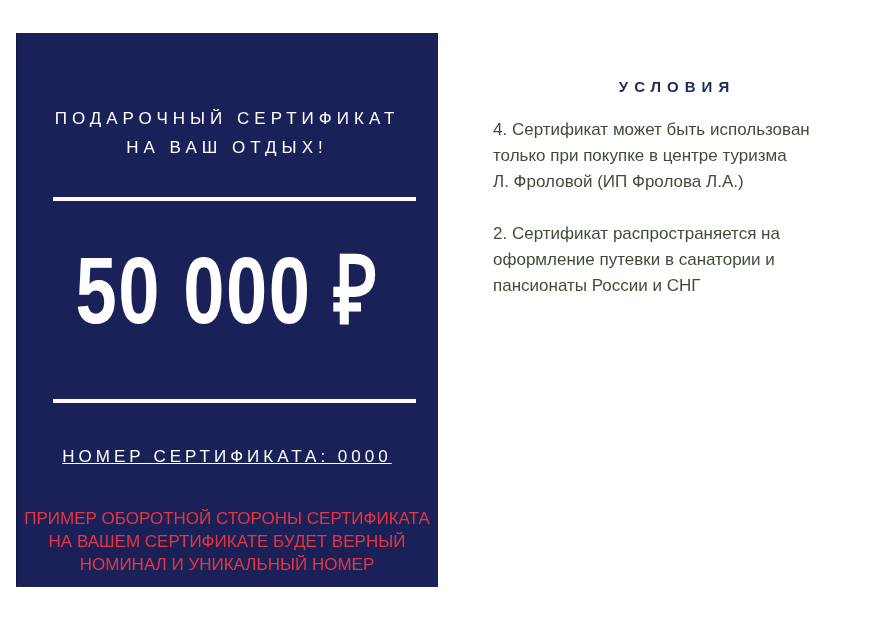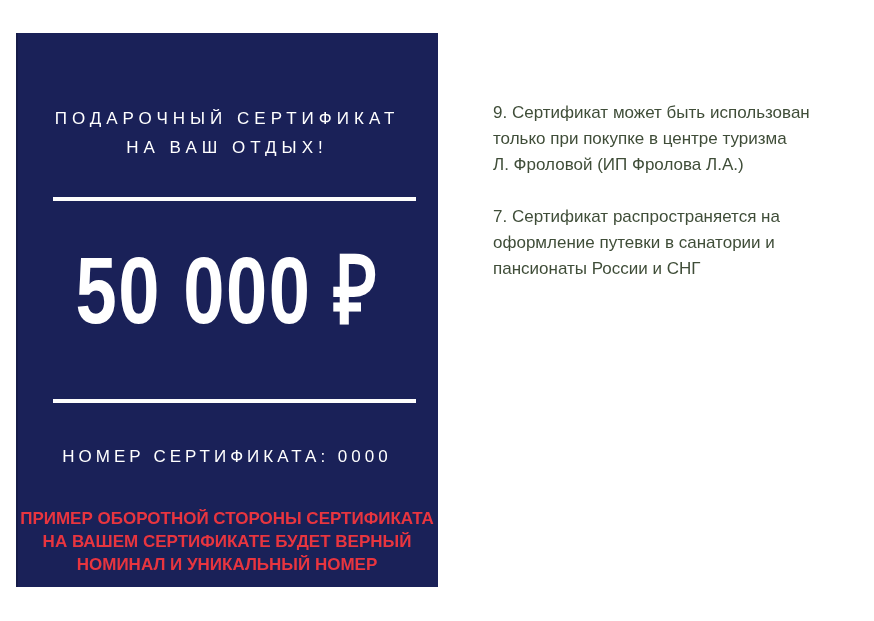--- a/index.html
+++ b/index.html
@@ -51,28 +51,29 @@
     transform-origin:center;
     white-space:nowrap;
   }
   .cert-number {
     position:absolute; top:414px; left:0;
     width:100%;
     text-align:center;
     color:#ffffff;
     font-size:17px;
     letter-spacing:4px;
+    text-decoration:underline;
   }
   .disclaimer {
     position:absolute; top:474px; left:0;
     width:100%;
     text-align:center;
     color:#e8353f;
     font-size:17px;
-    font-weight:bold;
+    font-weight:normal;
     line-height:23px;
     white-space:pre-line;
   }
 
   
   .terms {
     position:absolute;
     left:493px; top:78px;
     width:368px;
   }
@@ -106,22 +107,23 @@
   <div class="divider divider-bottom"></div>
 
   <div class="cert-number">НОМЕР СЕРТИФИКАТА: 0000</div>
 
   <div class="disclaimer">ПРИМЕР ОБОРОТНОЙ СТОРОНЫ СЕРТИФИКАТА
 НА ВАШЕМ СЕРТИФИКАТЕ БУДЕТ ВЕРНЫЙ
 НОМИНАЛ И УНИКАЛЬНЫЙ НОМЕР</div>
 </div>
 
 <div class="terms">
+  <div class="terms-heading">УСЛОВИЯ</div>
 
   <div class="terms-list">
-    <p class="terms-item">9. Сертификат может быть использован
+    <p class="terms-item">4. Сертификат может быть использован
 только при покупке в центре туризма
 Л. Фроловой (ИП Фролова Л.А.)</p>
-    <p class="terms-item">7. Сертификат распространяется на
+    <p class="terms-item">2. Сертификат распространяется на
 оформление путевки в санатории и
 пансионаты России и СНГ</p>
   </div>
 </div>
 
 </body></html>

